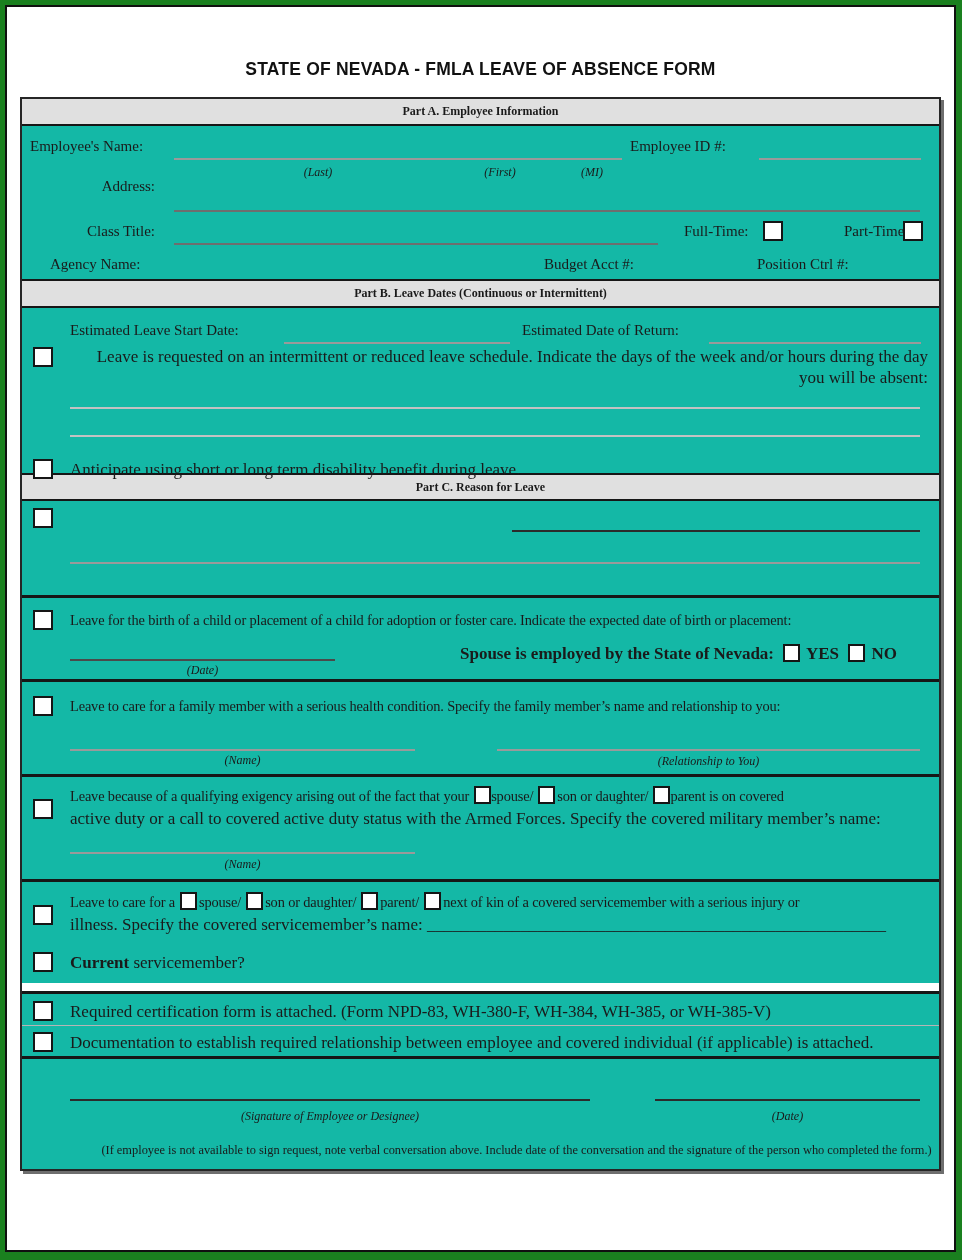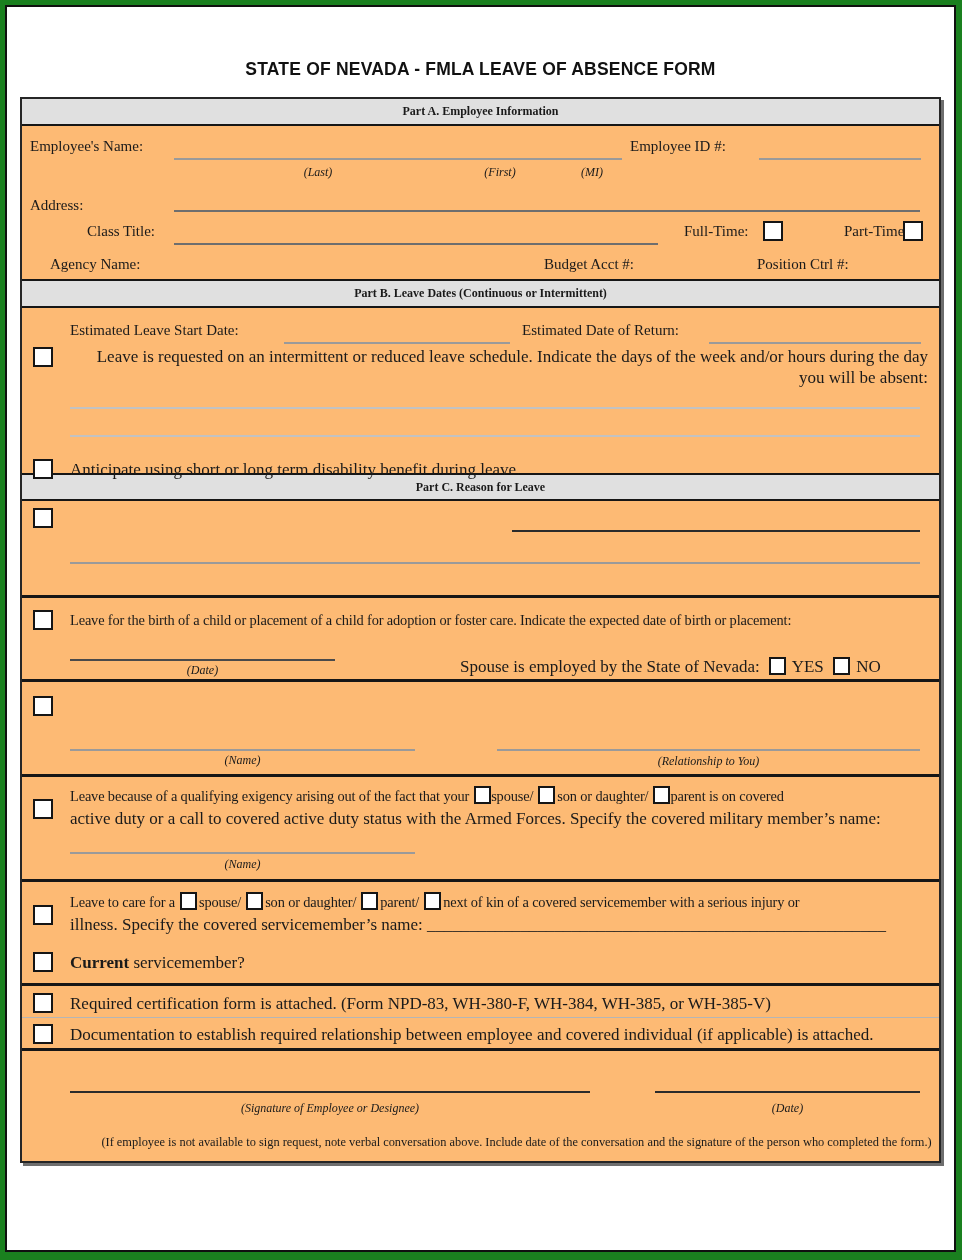--- a/index.html
+++ b/index.html
@@ -32,21 +32,21 @@
     background:#fff;
   }
   .hdr{
     box-sizing:border-box;height:29px;
     background:#e0e0e0;
     border-top:2px solid #161616;border-bottom:2px solid #161616;
     text-align:center;font-weight:bold;font-size:12px;line-height:25px;
   }
   .hdr.first{border-top:none;height:27px;}
   .hdr.partc{height:28px;line-height:24px;}
-  .sec{position:relative;box-sizing:border-box;background:#fdba74;}
+  .sec{position:relative;box-sizing:border-box;background:#14b8a6;}
   .thick{border-top:3px solid #161616;}
   .abs{position:absolute;}
   .lbl{font-size:15px;white-space:nowrap;}
   .txt{font-size:17px;line-height:21px;}
   .nw{white-space:nowrap;}
   .fit{font-size:14.4px;letter-spacing:-0.15px;}
   .sub{font-style:italic;font-size:12px;text-align:center;white-space:nowrap;}
   .line{position:absolute;height:2px;}
   .ln-gray{background:#9a9a9a;}
   .ln-dark{background:#2b2b2b;}
@@ -84,21 +84,21 @@
     <div class="sec" style="height:153px;">
       <span class="abs lbl" style="left:8px;top:12px;">Employee's Name:</span>
       <div class="line ln-gray" style="left:152px;width:448px;top:32px;"></div>
       <span class="abs lbl" style="left:608px;top:12px;">Employee ID #:</span>
       <div class="line ln-gray" style="left:737px;width:162px;top:32px;"></div>
 
       <span class="abs sub" style="left:246px;top:39px;width:100px;">(Last)</span>
       <span class="abs sub" style="left:428px;top:39px;width:100px;">(First)</span>
       <span class="abs sub" style="left:520px;top:39px;width:100px;">(MI)</span>
 
-      <span class="abs lbl" style="left:8px;top:71px;width:125px;text-align:left;">Address:</span>
+      <span class="abs lbl" style="left:8px;top:52px;width:125px;text-align:right;">Address:</span>
       <div class="line ln-gray" style="left:152px;width:746px;top:84px;background:#6e6e6e;"></div>
 
       <span class="abs lbl" style="left:8px;top:97px;width:125px;text-align:right;">Class Title:</span>
       <div class="line ln-gray" style="left:152px;width:484px;top:117px;background:#6e6e6e;"></div>
       <span class="abs lbl" style="left:662px;top:97px;">Full-Time:</span>
       <span class="cb" style="left:741px;top:95px;"></span>
       <span class="abs lbl" style="left:822px;top:97px;">Part-Time:</span>
       <span class="cb" style="left:881px;top:95px;"></span>
 
       <span class="abs lbl" style="left:28px;top:130px;">Agency Name:</span>
@@ -128,33 +128,34 @@
 
     <div class="sec" style="height:94px;">
       <span class="cb" style="left:11px;top:7px;"></span>
       <div class="line ln-dark" style="left:490px;width:408px;top:29px;"></div>
       <div class="line ln-gray" style="left:48px;width:850px;top:61px;"></div>
     </div>
 
     <div class="sec thick" style="height:84px;">
       <span class="cb" style="left:11px;top:12px;"></span>
       <span class="abs txt nw fit" style="left:48px;top:12px;">Leave for the birth of a child or placement of a child for adoption or foster care.  Indicate the expected date of birth or placement:</span>
-      <div class="abs txt nw" style="left:438px;top:58px;">
+      <div class="abs txt nw" style="left:438px;top:45px;font-weight:bold;">
         <span>Spouse is employed by the State of Nevada:</span>
         <span class="cbi"></span>
         <span>YES</span>
         <span class="cbi"></span>
         <span>NO</span>
       </div>
       <div class="line ln-dark" style="left:48px;width:265px;top:61px;background:#4a4a4a;"></div>
       <span class="abs sub" style="left:48px;width:265px;top:65px;">(Date)</span>
     </div>
 
     <div class="sec thick" style="height:95px;">
       <span class="cb" style="left:11px;top:14px;"></span>
+      <span class="abs txt nw fit" style="left:48px;top:14px;">Leave to care for a family member with a serious health condition.  Specify the family member’s name and relationship to you:</span>
       <div class="line ln-gray" style="left:48px;width:345px;top:67px;"></div>
       <span class="abs sub" style="left:48px;width:345px;top:71px;">(Name)</span>
       <div class="line ln-gray" style="left:475px;width:423px;top:67px;"></div>
       <span class="abs sub" style="left:475px;width:423px;top:72px;">(Relationship to You)</span>
     </div>
 
     <div class="sec thick" style="height:105px;">
       <span class="cb" style="left:11px;top:22px;"></span>
       <div class="abs txt nw fit" style="left:48px;top:9px;">
         <span>Leave because of a qualifying exigency arising out of the fact that your</span><span class="cbi tight"></span><span>spouse/</span><span class="cbi"></span><span>son or daughter/</span><span class="cbi tight"></span><span>parent is on covered</span>
@@ -172,21 +173,21 @@
       <div class="abs txt nw" style="left:48px;top:32px;">
         <span>illness.  Specify the covered servicemember’s name:</span>
         <span>______________________________________________________</span>
       </div>
       <span class="cb" style="left:11px;top:70px;"></span>
       <div class="abs txt nw" style="left:48px;top:70px;">
         <span class="b">Current</span><span> servicemember?</span>
       </div>
     </div>
 
-    <div class="sec thick" style="height:65px;">
+    <div class="sec thick" style="height:65px;margin-top:8px;">
       <span class="cb" style="left:11px;top:7px;"></span>
       <span class="abs txt nw" style="left:48px;top:7px;">Required certification form is attached. (Form NPD-83, WH-380-F, WH-384, WH-385, or WH-385-V)</span>
       <div class="line ln-thin" style="left:0;width:100%;top:31px;"></div>
       <span class="cb" style="left:11px;top:38px;"></span>
       <span class="abs txt nw" style="left:48px;top:38px;">Documentation to establish required relationship between employee and covered individual (if applicable) is attached.</span>
     </div>
 
     <div class="sec thick" style="height:113px;">
       <div class="line ln-dark" style="left:48px;width:520px;top:40px;"></div>
       <span class="abs sub" style="left:48px;width:520px;top:50px;">(Signature of Employee or Designee)</span>

